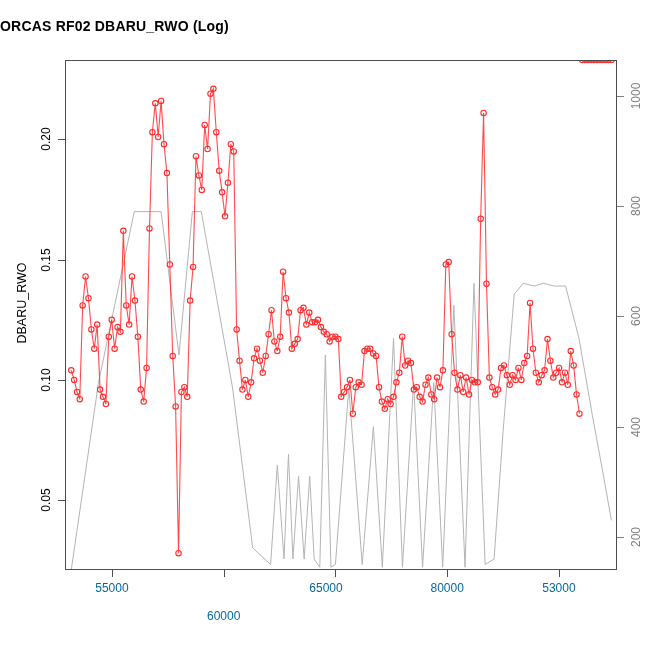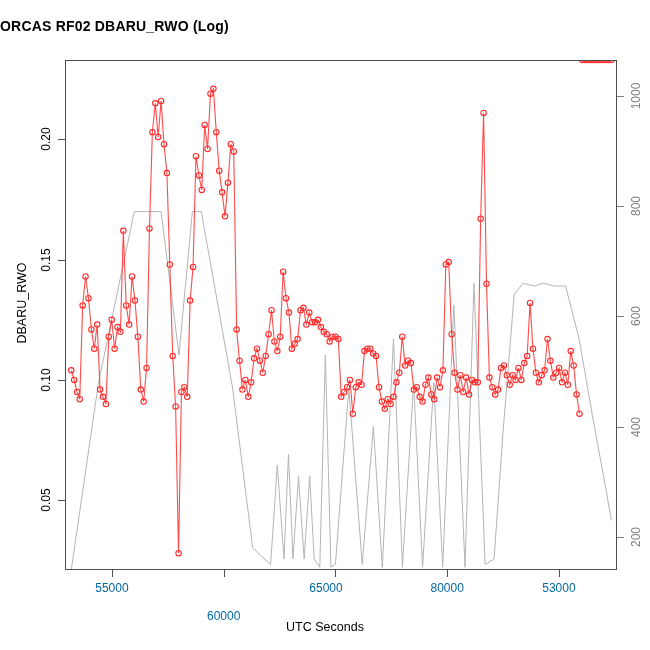--- a/index.html
+++ b/index.html
@@ -23,21 +23,20 @@
                    transform:rotate(-90deg);transform-origin:left top;}
   .tick-right{position:absolute;background:#808080;}
 </style>
 </head>
 <body>
 
 <div id="figure">
 
   <div id="plot-title">ORCAS RF02 DBARU_RWO (Log)</div>
   <div id="ylabel-left">DBARU_RWO</div>
-  <div id="xlabel">UTC Seconds</div>
 
   <div id="plot-area">
     <svg class="layer" id="svg-series2" viewBox="0 0 552 510" preserveAspectRatio="none">
         <path d="M6.26,510.00 L33.52,322.54 L69.28,151.62 L96.10,151.62 L113.98,294.97 L127.38,151.62 L136.32,151.62 L167.61,328.05 L187.72,487.95 L205.60,504.49 L212.31,405.24 L219.01,498.97 L223.48,394.22 L227.95,498.97 L233.54,416.27 L239.13,498.97 L244.71,416.27 L249.18,498.97 L254.77,507.24 L260.36,294.97 L265.94,507.24 L270.41,504.49 L283.82,328.05 L297.23,504.49 L308.40,366.65 L317.34,507.24 L328.52,278.43 L337.46,507.24 L348.63,322.54 L357.57,507.24 L368.74,322.54 L377.68,507.24 L388.86,245.35 L400.03,507.24 L408.97,223.30 L420.15,504.49 L429.09,498.97 L438.02,372.16 L449.20,234.32 L458.14,223.30 L469.31,226.05 L478.25,223.30 L489.43,226.05 L500.60,226.05 L514.01,278.43 L527.42,355.62 L538.59,416.27 L546.41,460.38 " fill="none" stroke="#b4b4b4" stroke-width="1"></path>
       </svg>
     <svg class="layer" id="svg-series1" viewBox="0 0 552 510" preserveAspectRatio="none">
         <path d="M6.26,310.33 L9.16,319.95 L12.07,331.98 L14.75,339.20 L17.66,245.38 L20.56,216.51 L23.47,238.16 L26.37,269.43 L29.28,288.68 L32.18,264.62 L35.09,329.58 L37.99,336.79 L40.90,344.01 L43.80,276.65 L46.71,259.81 L49.61,288.68 L52.52,267.03 L55.42,271.84 L58.33,170.80 L61.23,245.38 L64.14,264.62 L67.04,216.51 L69.95,240.57 L72.86,276.65 L75.76,329.58 L78.67,341.60 L81.57,307.92 L84.48,168.40 L87.38,72.17 L90.29,43.30 L93.19,76.98 L96.10,40.90 L99.00,84.20 L101.91,113.07 L104.81,204.48 L107.72,295.90 L110.62,346.42 L113.53,493.16 L116.43,331.98 L119.34,327.17 L122.24,336.79 L125.15,240.57 L128.06,206.89 L130.96,96.23 L133.87,115.47 L136.77,129.91 L139.68,64.95 L142.58,89.01 L145.49,33.68 L148.39,28.87 L151.30,72.17 L154.20,110.66 L157.11,132.31 L160.01,156.37 L162.92,122.69 L165.82,84.20 L168.73,91.42 L171.63,269.43 L174.54,300.71 L177.44,329.58 L180.35,319.95 L183.26,336.79 L186.16,322.36 L189.07,298.30 L191.97,288.68 L194.88,300.71 L197.78,312.74 L200.69,295.90 L203.59,274.25 L206.50,250.19 L209.40,281.46 L212.31,291.08 L215.21,276.65 L218.12,211.70 L221.02,238.16 L223.93,252.59 L226.83,288.68 L229.74,283.87 L232.64,279.06 L235.55,250.19 L238.46,247.78 L241.36,264.62 L244.27,252.59 L247.17,262.22 L250.08,262.22 L252.98,259.81 L255.89,267.03 L258.79,271.84 L261.70,274.25 L264.60,281.46 L267.51,276.65 L270.41,276.65 L273.32,279.06 L276.22,336.79 L279.13,331.98 L282.03,327.17 L284.94,319.95 L287.84,353.63 L290.75,327.17 L293.66,322.36 L296.56,324.76 L299.47,291.08 L302.37,288.68 L305.28,288.68 L308.18,293.49 L311.09,295.90 L313.99,327.17 L316.90,341.60 L319.80,348.82 L322.71,339.20 L325.61,344.01 L328.52,336.79 L331.42,322.36 L334.33,312.74 L337.23,276.65 L340.14,305.52 L343.04,300.71 L345.95,303.11 L348.86,329.58 L351.76,327.17 L354.67,336.79 L357.57,341.60 L360.48,324.76 L363.38,317.55 L366.29,334.39 L369.19,339.20 L372.10,317.55 L375.00,327.17 L377.91,310.33 L380.81,204.48 L383.72,202.08 L386.62,274.25 L389.53,312.74 L392.43,329.58 L395.34,315.14 L398.24,331.98 L401.15,317.55 L404.06,334.39 L406.96,319.95 L409.87,322.36 L412.77,322.36 L415.68,158.77 L418.58,52.92 L421.49,223.73 L424.39,317.55 L427.30,327.17 L430.20,334.39 L433.11,329.58 L436.01,307.92 L438.92,305.52 L441.82,315.14 L444.73,324.76 L447.63,315.14 L450.54,319.95 L453.44,307.92 L456.35,319.95 L459.26,303.11 L462.16,295.90 L465.07,242.97 L467.97,288.68 L470.88,312.74 L473.78,322.36 L476.69,315.14 L479.59,310.33 L482.50,279.06 L485.40,300.71 L488.31,317.55 L491.21,312.74 L494.12,307.92 L497.02,322.36 L499.93,312.74 L502.83,324.76 L505.74,291.08 L508.64,305.52 L511.55,334.39 L514.46,353.63 L517.36,NaN L520.27,NaN L523.17,NaN L526.08,NaN L528.98,NaN L531.89,NaN L534.79,NaN L537.70,NaN L540.60,NaN L543.51,NaN L546.41,NaN " fill="none" stroke="#ff2b2b" stroke-width="1.1" stroke-opacity="0.85"></path>
         <circle cx="6.26" cy="310.33" r="2.7" fill="none" stroke="#ff2b2b" stroke-width="1.1"></circle>
         <circle cx="9.16" cy="319.95" r="2.7" fill="none" stroke="#ff2b2b" stroke-width="1.1"></circle>
         <circle cx="12.07" cy="331.98" r="2.7" fill="none" stroke="#ff2b2b" stroke-width="1.1"></circle>

